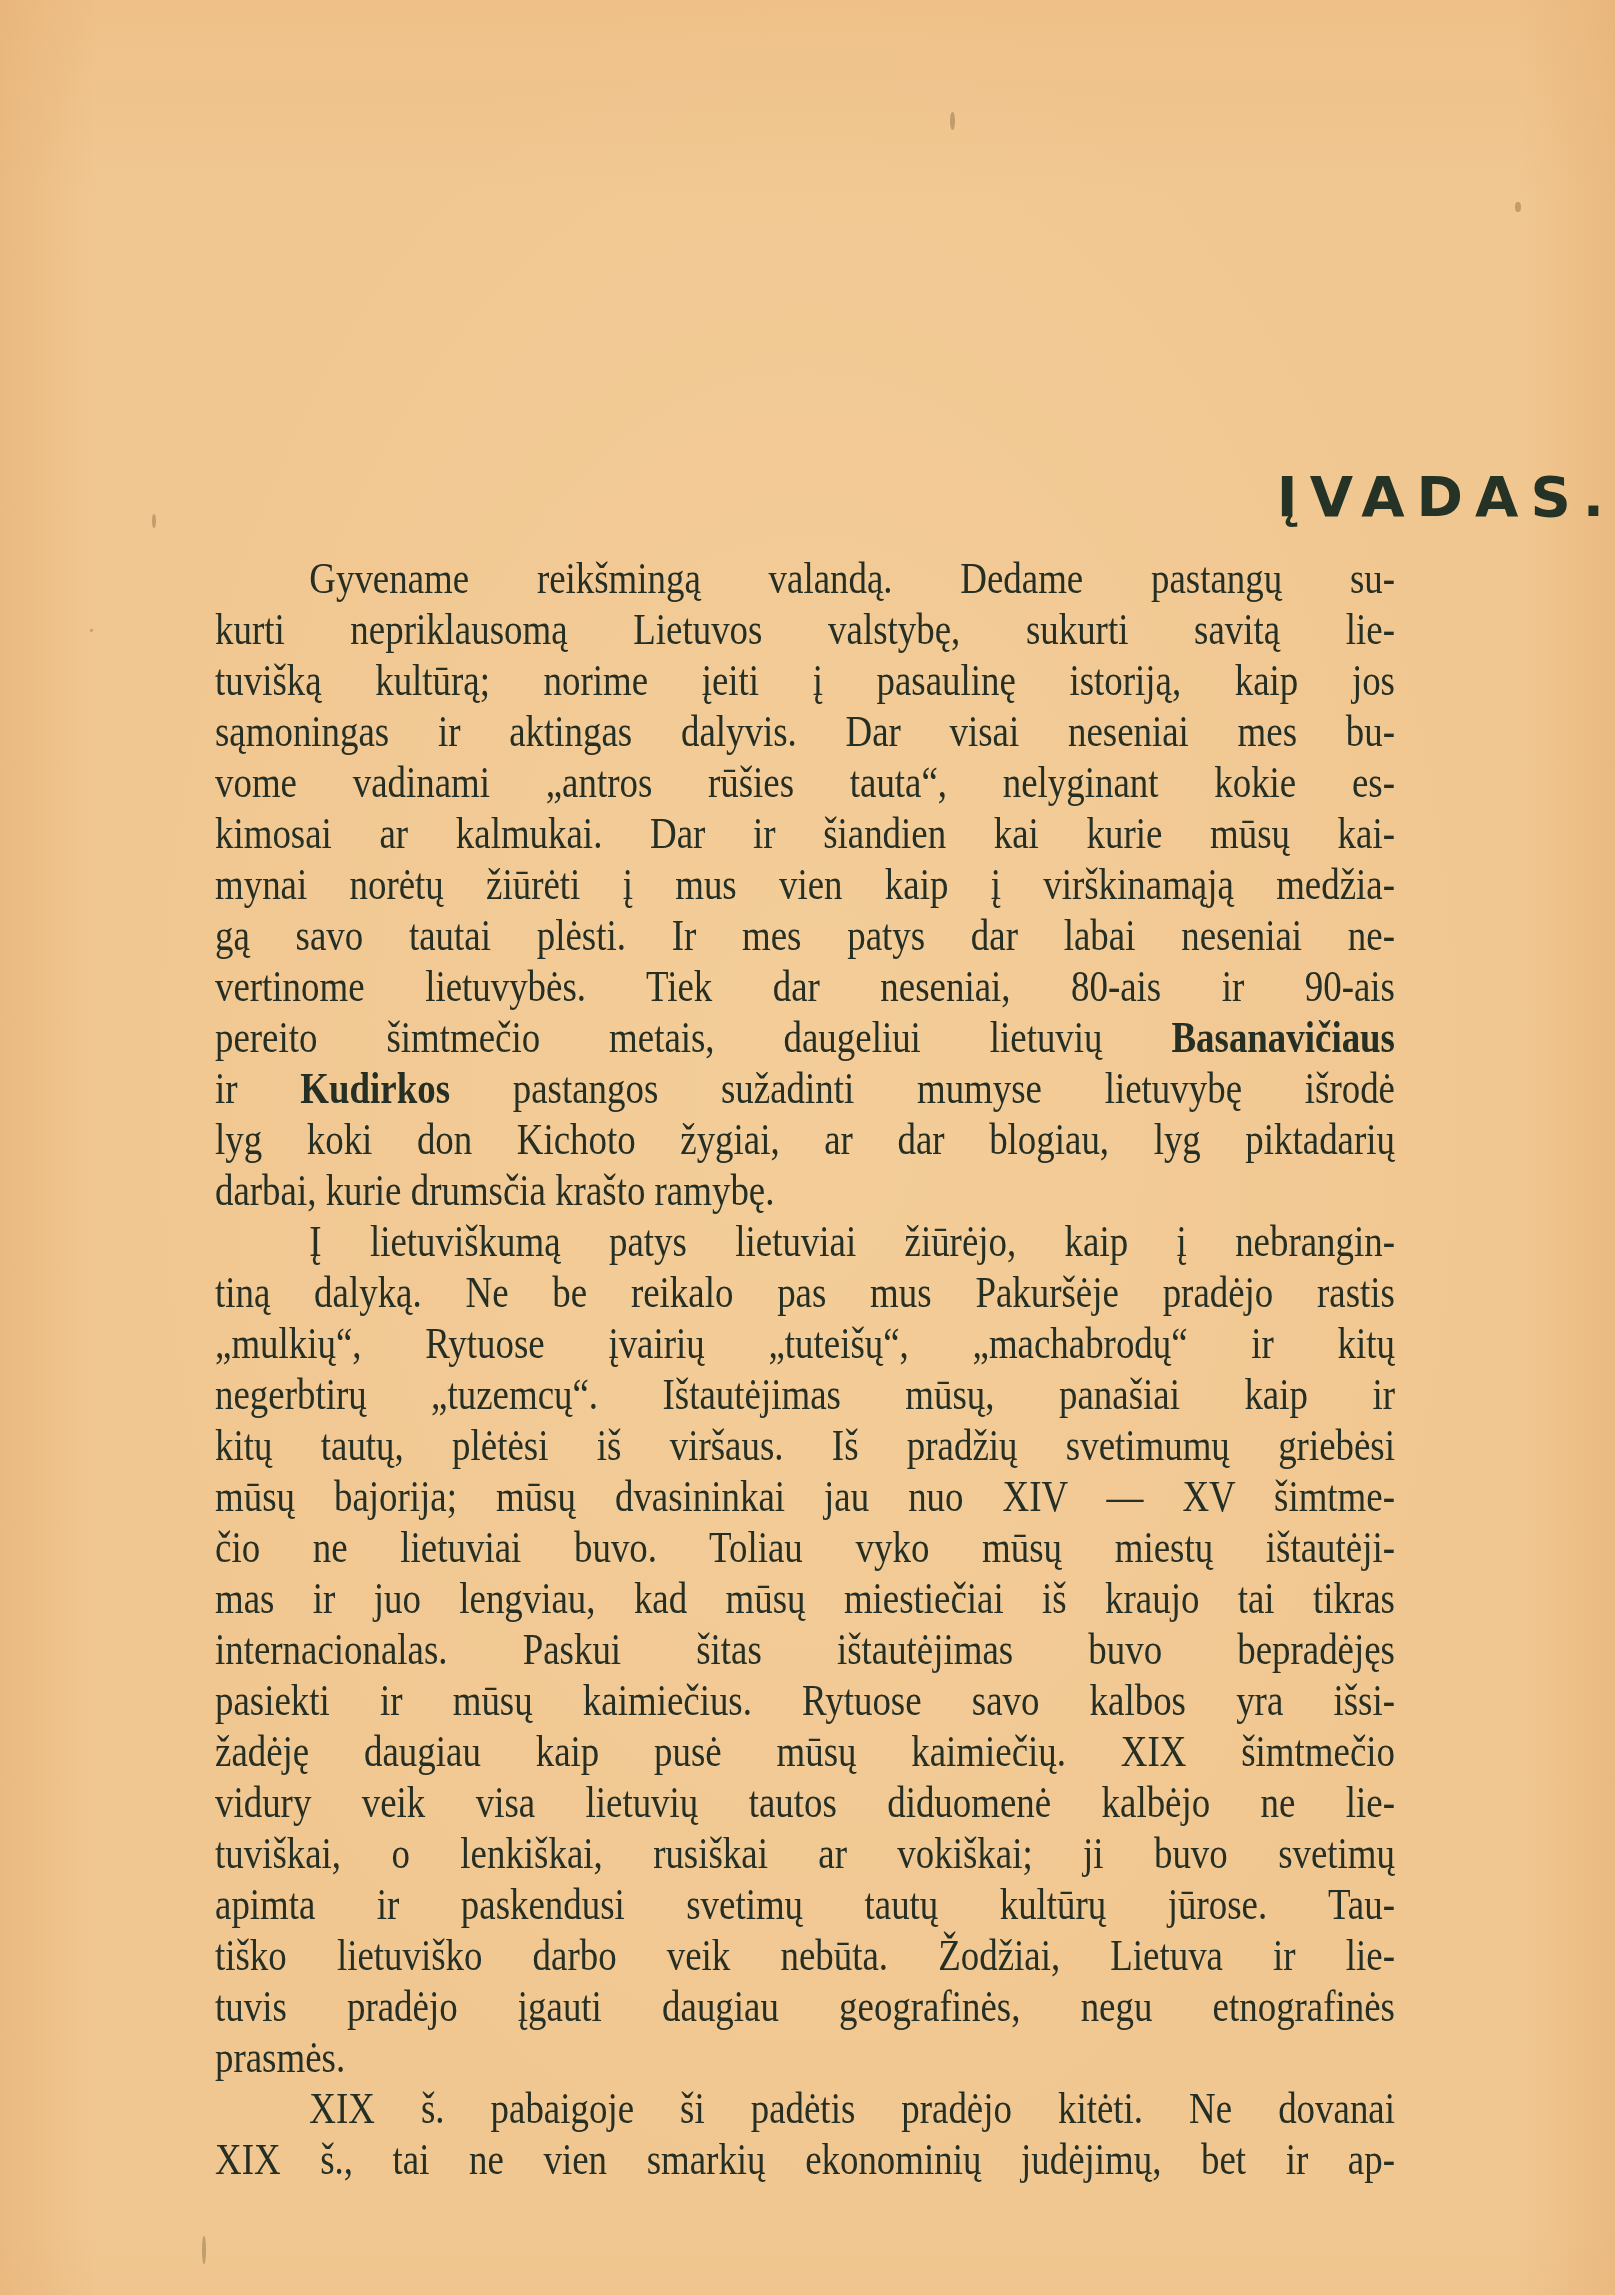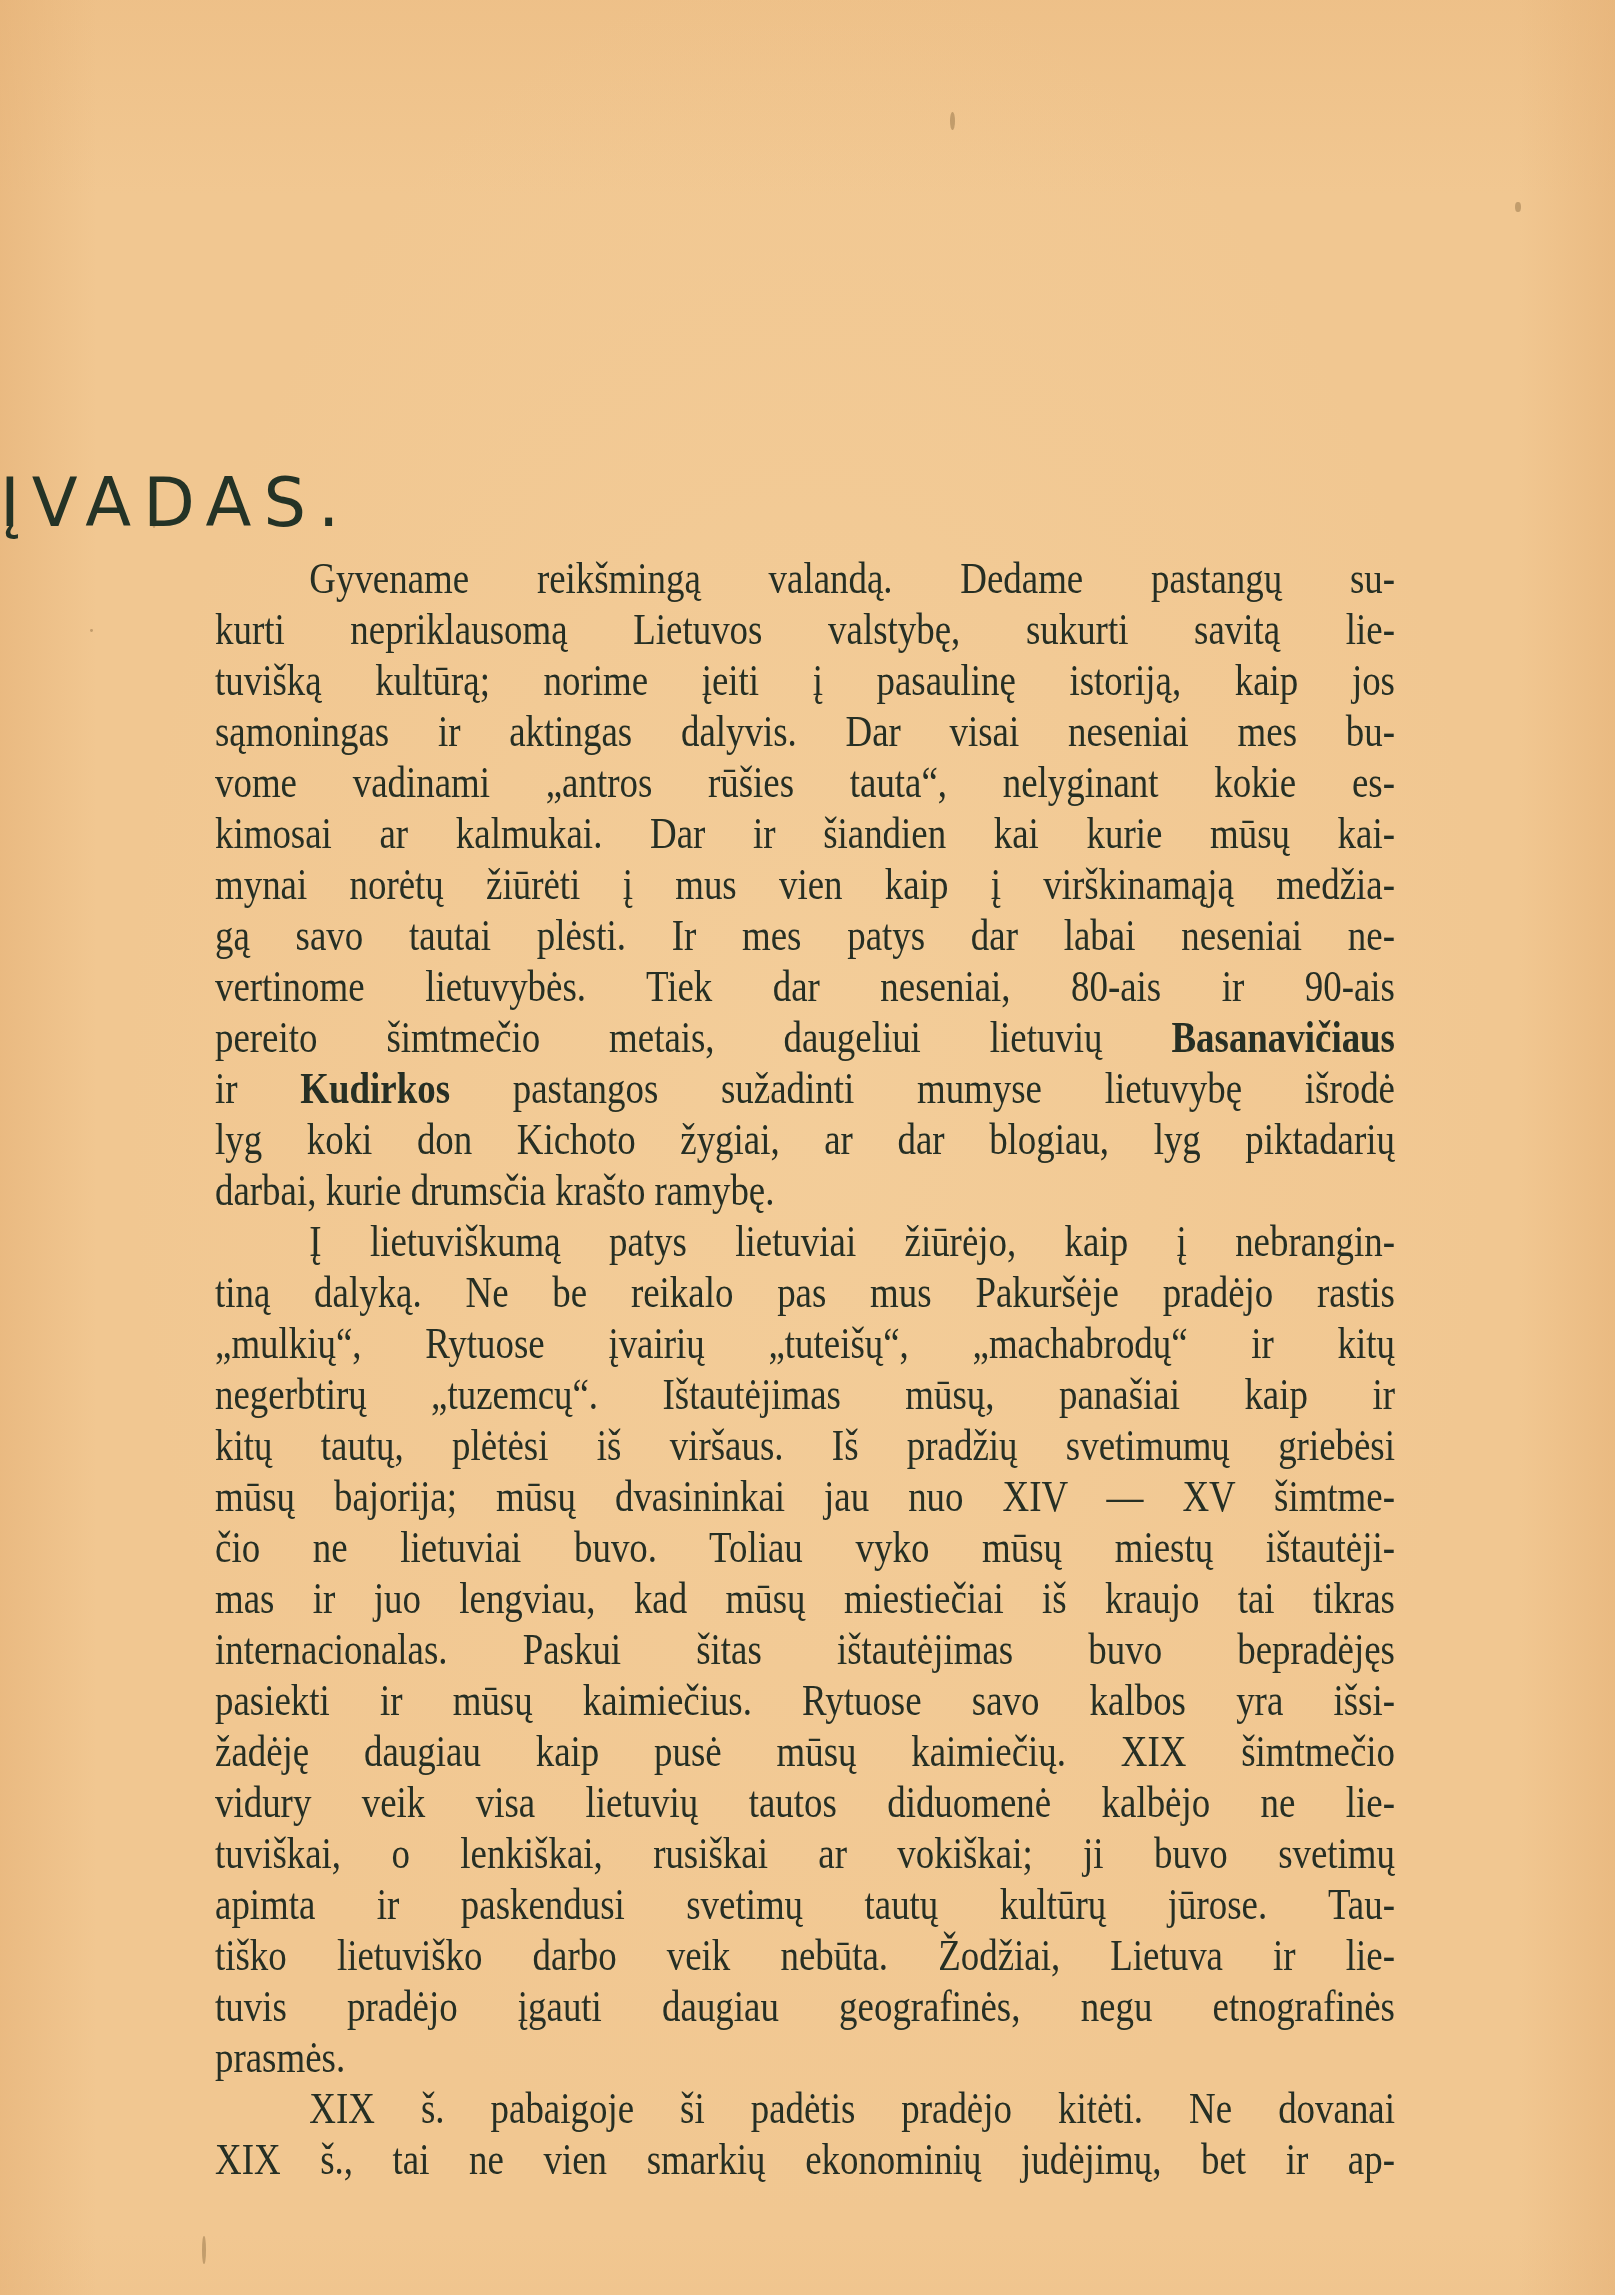--- a/index.html
+++ b/index.html
@@ -28,26 +28,26 @@
     position: absolute;
     background: #8a6a40;
     opacity: 0.45;
     border-radius: 50%;
   }
   .heading {
     position: absolute;
     top: 464px;
     left: 0;
     width: 1616px;
-    text-align: left;
+    text-align: right;
     font-family: "DejaVu Sans", sans-serif;
-    font-size: 67px;
+    font-size: 56px;
     letter-spacing: 12px;
     color: #243326;
-    font-weight: normal;
+    font-weight: bold;
     margin: 0;
   }
   .body-text {
     position: absolute;
     left: 215px;
     top: 553px;
     width: 1180px;
     font-family: "Liberation Serif", serif;
     font-size: 45px;
     line-height: 51px;

